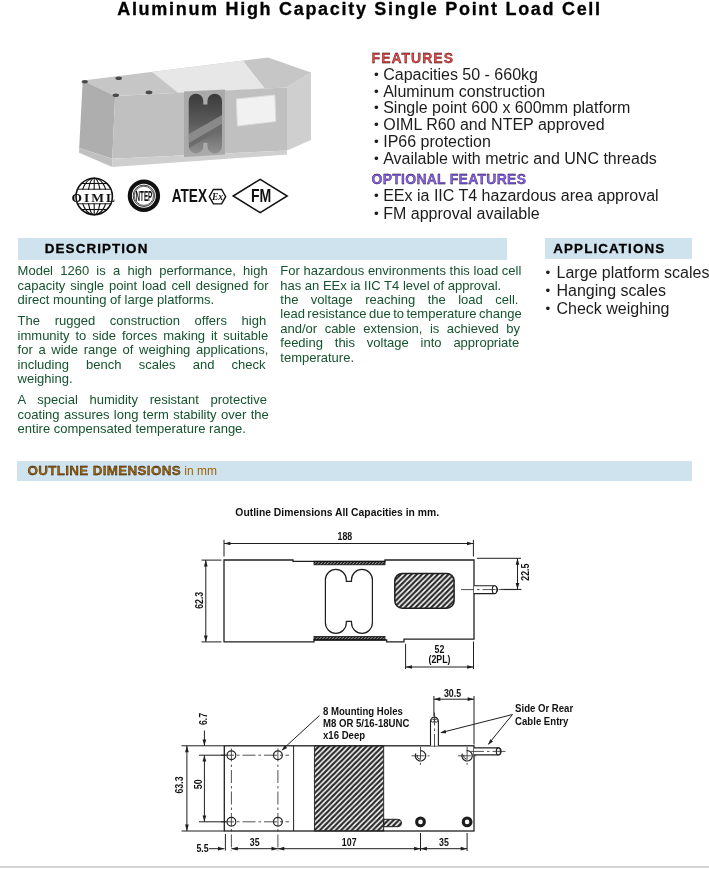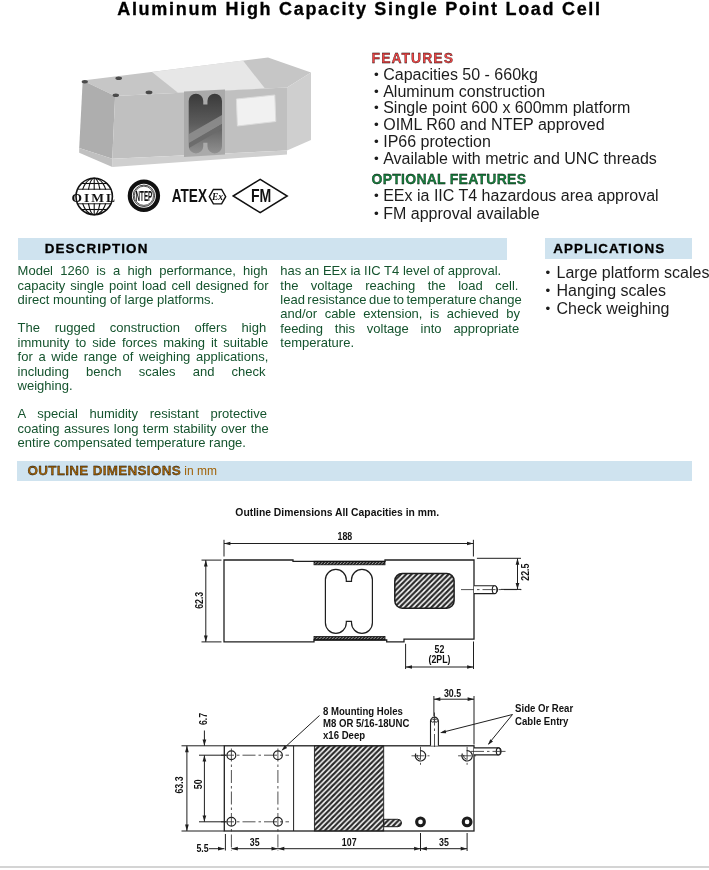--- a/index.html
+++ b/index.html
@@ -1,18 +1,18 @@
 <!DOCTYPE html>
 <html><head><meta charset="utf-8"><style>
 html,body{margin:0;padding:0;}body{width:709px;height:870px;position:relative;background:#fff;font-family:"Liberation Sans",sans-serif;color:#1a1a1a;overflow:hidden;}
 .bar{position:absolute;background:#cfe3ef;}
 .pgx{white-space:nowrap;}
 .col{position:absolute;font-size:13px;line-height:14.4px;color:#14532d;}
 .col div{height:14.4px;}
-.pg{margin-top:14px;}
+.pg{margin-top:7px;}
 .pg2{margin-top:4.3px;}
 .bu{position:absolute;font-size:16px;line-height:12px;white-space:nowrap;color:#1c1c1c;}
 </style></head><body>
 <div style="position:absolute;left:0px;top:-0.14px;font-size:18px;font-weight:bold;line-height:18px;white-space:nowrap;letter-spacing:1.7px;width:709px;text-align:center;left:5px;-webkit-text-stroke:0.3px #000;color:#000;">Aluminum High Capacity Single Point Load Cell</div>
 <svg style="position:absolute;left:60px;top:50px" width="280" height="130" viewBox="60 50 280 130">
     <defs>
       <linearGradient id="pg" x1="0" y1="0" x2="0" y2="1">
         <stop offset="0" stop-color="#3a3a3a"></stop>
         <stop offset="0.5" stop-color="#5c5c5c"></stop>
         <stop offset="1" stop-color="#909090"></stop>
@@ -62,21 +62,21 @@
 <div class="bu" style="left:373.9px;top:85.74px;font-size:13.5px">•</div>
 <div class="bu" style="left:383.2px;top:85.74px">Aluminum construction</div>
 <div class="bu" style="left:373.9px;top:102.24px;font-size:13.5px">•</div>
 <div class="bu" style="left:383.2px;top:102.24px">Single point 600 x 600mm platform</div>
 <div class="bu" style="left:373.9px;top:118.94px;font-size:13.5px">•</div>
 <div class="bu" style="left:383.2px;top:118.94px">OIML R60 and NTEP approved</div>
 <div class="bu" style="left:373.9px;top:136.04px;font-size:13.5px">•</div>
 <div class="bu" style="left:383.2px;top:136.04px">IP66 protection</div>
 <div class="bu" style="left:373.9px;top:152.84px;font-size:13.5px">•</div>
 <div class="bu" style="left:383.2px;top:152.84px">Available with metric and UNC threads</div>
-<div style="position:absolute;left:371.6px;top:171.95px;font-size:14px;font-weight:bold;line-height:14px;white-space:nowrap;letter-spacing:0.25px;-webkit-text-stroke:0.3px #000;color:#15803d;">OPTIONAL FEATURES</div>
+<div style="position:absolute;left:371.6px;top:171.95px;font-size:14px;font-weight:bold;line-height:14px;white-space:nowrap;letter-spacing:0.25px;-webkit-text-stroke:0.3px #000;color:#8b5cf6;">OPTIONAL FEATURES</div>
 <div class="bu" style="left:373.9px;top:190.24px;font-size:13.5px">•</div>
 <div class="bu" style="left:383.2px;top:190.24px">EEx ia IIC T4 hazardous area approval</div>
 <div class="bu" style="left:373.9px;top:208.14px;font-size:13.5px">•</div>
 <div class="bu" style="left:383.2px;top:208.14px">FM approval available</div>
 <div class="bar" style="left:17.5px;top:238px;width:489.7px;height:21.9px"></div>
 <div class="bar" style="left:544.9px;top:238.3px;width:147.2px;height:21px"></div>
 <div style="position:absolute;left:25.8px;top:242.35px;font-size:13.4px;font-weight:bold;line-height:13.4px;white-space:nowrap;letter-spacing:1.1px;-webkit-text-stroke:0.3px #000;color:#000;padding-left:19px;">DESCRIPTION</div>
 <div style="position:absolute;left:553.3px;top:242.35px;font-size:13.4px;font-weight:bold;line-height:13.4px;white-space:nowrap;letter-spacing:1.1px;-webkit-text-stroke:0.3px #000;color:#000;">APPLICATIONS</div>
 <div class="col" style="left:17.6px;top:264.24px;width:236px">
     <div class="pgx" style="word-spacing:3.61px">Model 1260 is a high performance, high</div>
@@ -85,20 +85,21 @@
     <div class="pgx pg" style="word-spacing:11.07px">The rugged construction offers high</div>
     <div class="pgx" style="word-spacing:2.26px">immunity to side forces making it suitable</div>
     <div class="pgx" style="word-spacing:2.03px">for a wide range of weighing applications,</div>
     <div class="pgx" style="word-spacing:13.56px">including bench scales and check</div>
     <div class="pgx">weighing.</div>
     <div class="pgx pg" style="word-spacing:8.14px">A special humidity resistant protective</div>
     <div class="pgx" style="word-spacing:0.79px">coating assures long term stability over the</div>
     <div class="pgx">entire compensated temperature range.</div>
   </div>
 <div class="col" style="left:280.3px;top:264.24px;width:226.2px">
+    <div class="pgx" style="word-spacing:0.08px">For hazardous environments this load cell</div>
     <div class="pgx">has an EEx ia IIC T4 level of approval.</div>
     <div class="pgx" style="word-spacing:8.88px">the voltage reaching the load cell.</div>
     <div class="pgx" style="word-spacing:-1.15px">lead resistance due to temperature change</div>
     <div class="pgx" style="word-spacing:3.87px">and/or cable extension, is achieved by</div>
     <div class="pgx" style="word-spacing:8.22px">feeding this voltage into appropriate</div>
     <div class="pgx">temperature.</div>
   </div>
 <div class="bu" style="left:545.5px;top:266.54px;font-size:13.5px">•</div>
 <div class="bu" style="left:556.5px;top:266.54px">Large platform scales</div>
 <div class="bu" style="left:545.5px;top:284.74px;font-size:13.5px">•</div>

